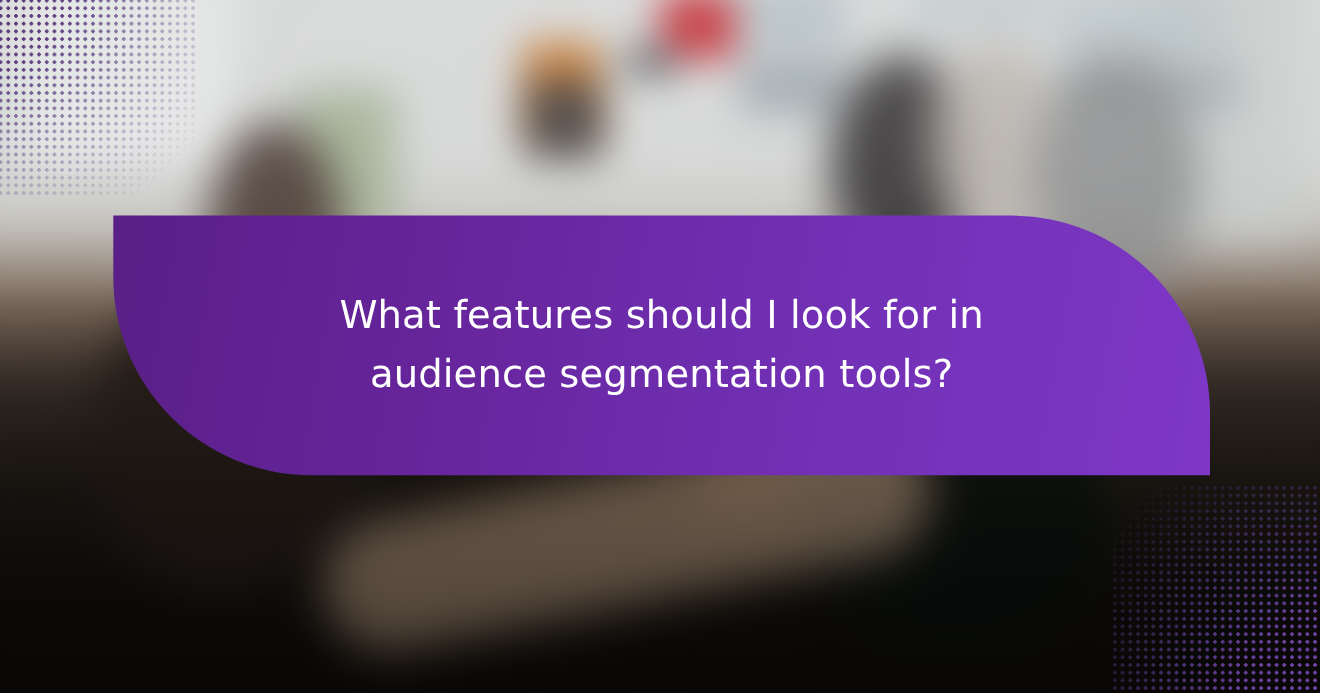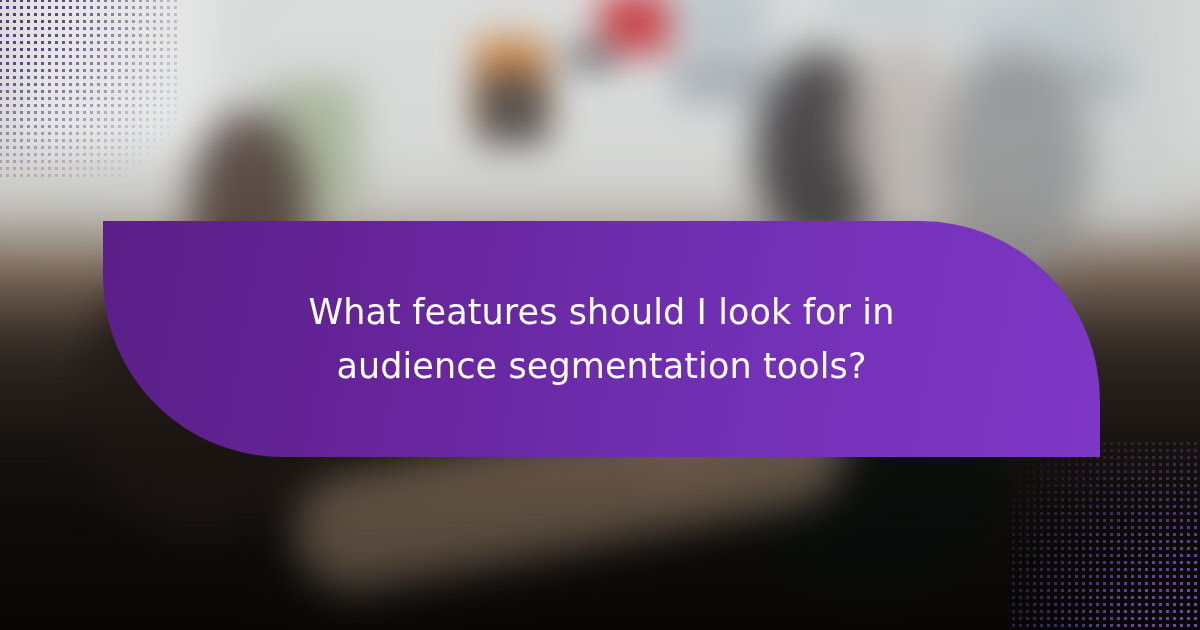--- a/index.html
+++ b/index.html
@@ -112,21 +112,20 @@
     top: 196px;
     width: 997px;
     height: 236px;
     background: linear-gradient(100deg, #5a1f87 0%, #66259b 30%, #7130b4 62%, #7e37c6 100%);
     border-radius: 0 180px 0 180px;
     display: flex;
     align-items: center;
     justify-content: center;
     box-sizing: border-box;
     padding: 0 120px;
-    margin-top: 25px;
   }
   .banner-title {
     color: #ffffff;
     font-size: 35px;
     line-height: 1.55;
     font-weight: 400;
     text-align: center;
     letter-spacing: 0.1px;
     max-width: 740px;
     font-family: "DejaVu Sans", sans-serif;

